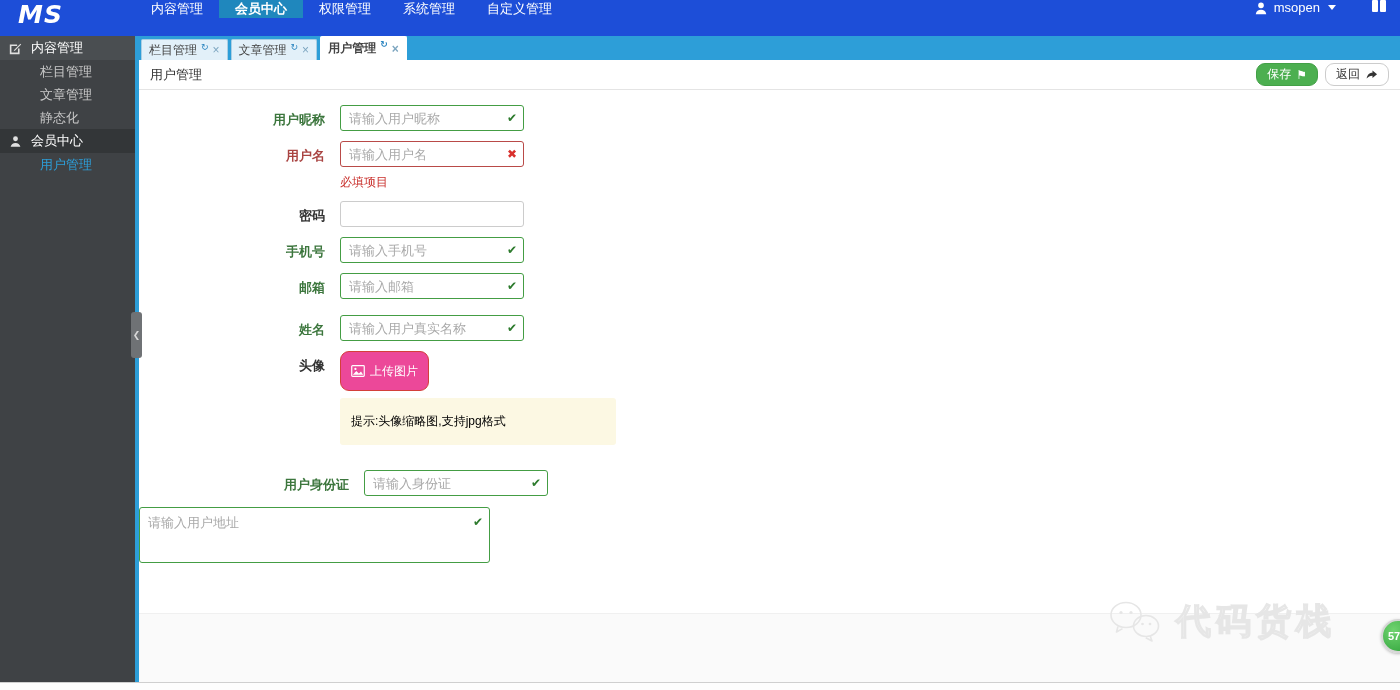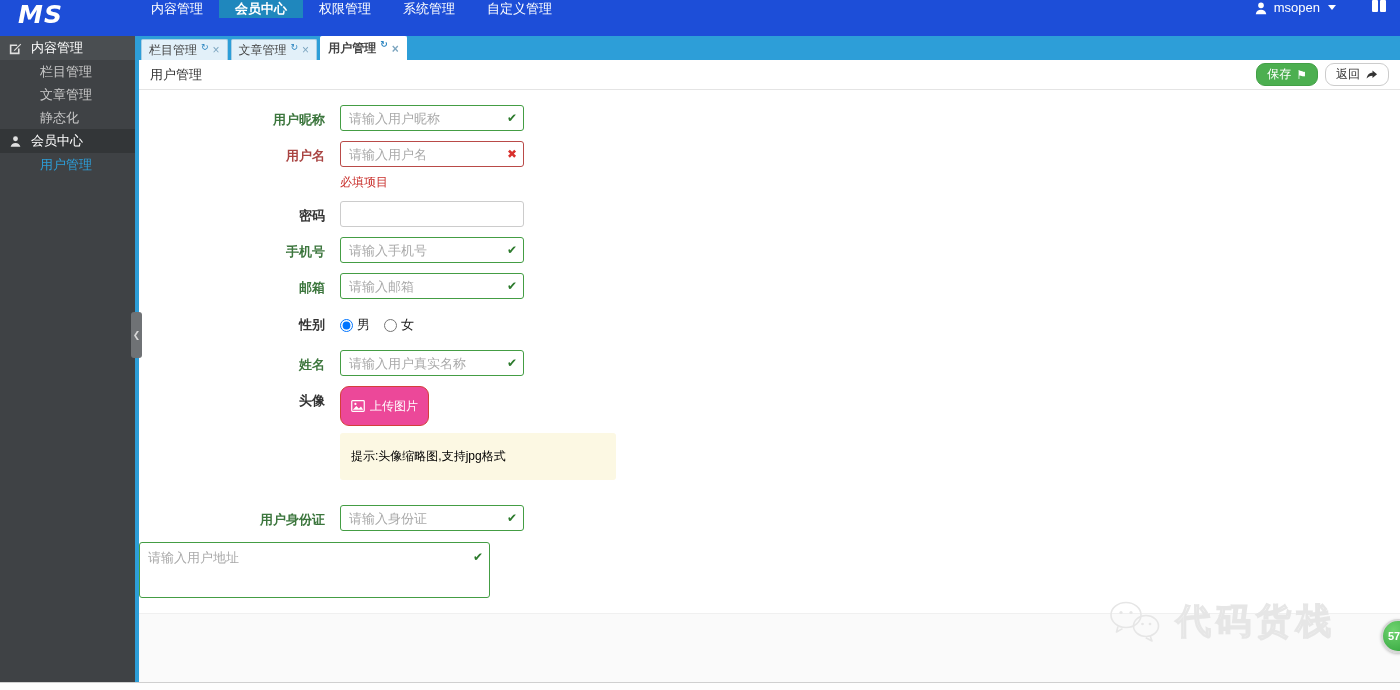--- a/index.html
+++ b/index.html
@@ -59,21 +59,21 @@
   .fb-ok { color:#2c7a2c; }
   .fb-bad { color:#d9302c; }
   .help-error { color:#c9302c; font-size:12px; margin-top:7px; }
   .radio-row .flabel { padding-top:1px; }
   .radio-group { display:flex; align-items:center; gap:14px; padding-top:1px; }
   .radio-opt { display:flex; align-items:center; gap:4px; font-size:13px; color:#222; cursor:pointer; }
   .radio-opt input { margin:0; cursor:pointer; }
   .btn-upload { background:#ec4899; border:1px solid #d43f3a; color:#fff; height:40px; }
   .hint-box { margin-top:7px; width:276px; height:47px; background:#fcf8e3; border-radius:3px; display:flex; align-items:center; padding-left:11px; font-size:12px; color:#000000; }
   .tarea { width:351px; height:56px; border:1px solid #449d44; border-radius:3px; padding:6px 24px 4px 8px; font-size:13px; color:#555; resize:none; outline:none; font-family:inherit; }
-  .mt16 { margin-top:16px; } .mt25 { margin-top:25px; } .mt11 { margin-top:11px; }
+  .mt16 { margin-top:16px; } .mt25 { margin-top:25px;padding-left:24px; } .mt11 { margin-top:11px; }
 
   
   .footer-gray { flex:1; background:#fafafa; border-top:1px solid #f0f0f0; }
   .watermark { position:absolute; top:598px; right:64px; display:flex; align-items:center; gap:12px; z-index:20; pointer-events:none; }
   .wm-text { font-size:35px; font-weight:bold; letter-spacing:5px; color:transparent; -webkit-text-stroke:1.3px #e6e6e6; }
   .float-badge { position:absolute; top:619px; left:1381px; width:34px; height:34px; border-radius:50%; background:radial-gradient(circle at 35% 30%, #6fd36f, #2fa23a); border:2px solid #d6d6d6; color:#fff; font-size:11px; font-weight:bold; display:flex; align-items:center; padding-left:5px; z-index:25; box-shadow:0 1px 3px rgba(0,0,0,.25); }
   .bottom-strip { position:absolute; bottom:0; left:0; width:1400px; height:8px; background:#fdfdfd; border-top:1px solid #cfcfcf; z-index:40; }
   svg { display:block; }
 </style>
 </head>
@@ -214,33 +214,20 @@
     </div>
 
     <div class="frow st-success">
       <div class="flabel">邮箱</div>
       <div class="fctrl">
         <input class="txt" type="text" placeholder="请输入邮箱" style="">
         <span class="fb-icon fb-ok">✔</span>
       </div>
     </div>
 
-    <div class="frow radio-row mt16">
-      <div class="flabel">性别</div>
-      <div class="radio-group">
-        <label class="radio-opt">
-          <input type="radio" name="gender" checked="" style="">
-          <span>男</span>
-        </label>
-        <label class="radio-opt">
-          <input type="radio" name="gender" style="">
-          <span>女</span>
-        </label>
-      </div>
-    </div>
 
     <div class="frow st-success mt16">
       <div class="flabel">姓名</div>
       <div class="fctrl">
         <input class="txt" type="text" placeholder="请输入用户真实名称" style="">
         <span class="fb-icon fb-ok">✔</span>
       </div>
     </div>
 
     <div class="frow">

